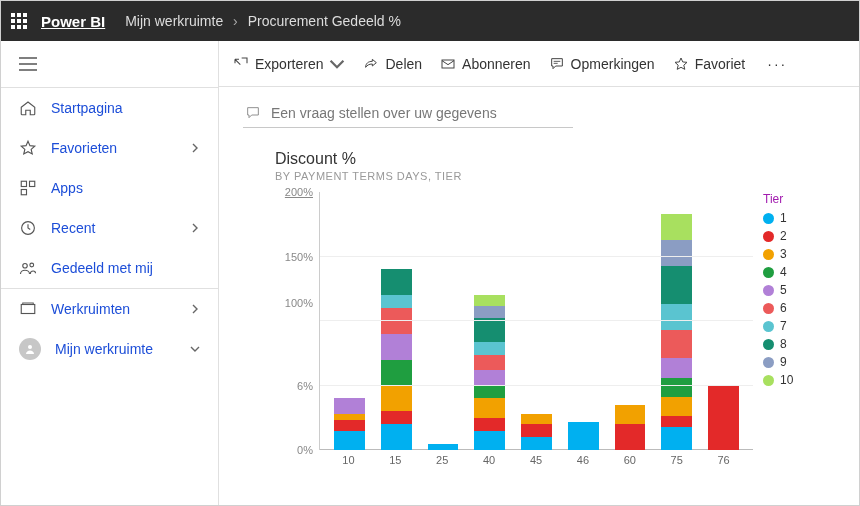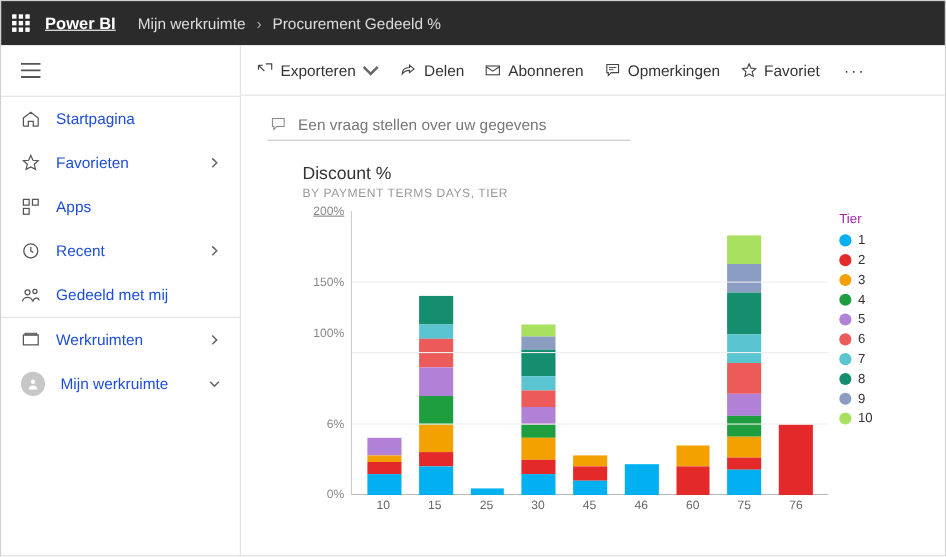--- a/index.html
+++ b/index.html
@@ -304,21 +304,21 @@
                     <div class="grid-line" style="bottom: 129px;"></div>
                     <div class="grid-line" style="bottom: 193.5px;"></div>
                   </div>
               </div>
               <div style="display:flex;">
                 <div style="width:44px;"></div>
                 <div class="x-labels" id="x-labels" style="flex:1;">
                     <div>10</div>
                     <div>15</div>
                     <div>25</div>
-                    <div>30</div>
+                    <div>40</div>
                     <div>45</div>
                     <div>46</div>
                     <div>60</div>
                     <div>75</div>
                     <div>76</div>
                   </div>
               </div>
             </div>
             <div class="legend">
               <div class="legend-title">Tier</div>

